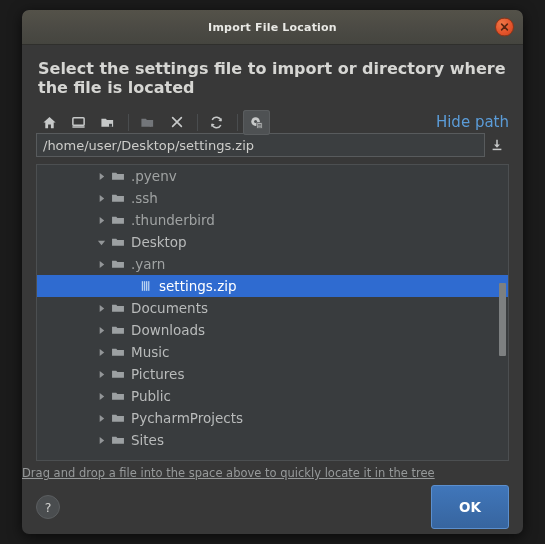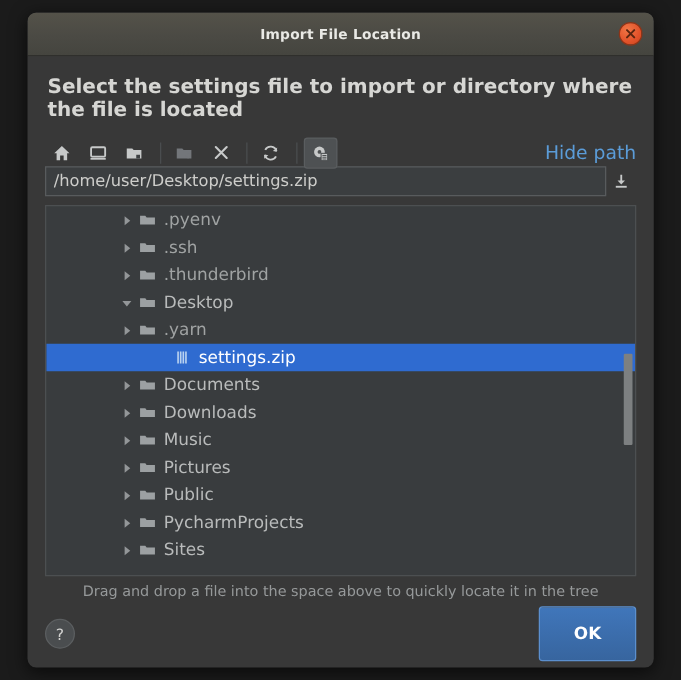--- a/index.html
+++ b/index.html
@@ -194,24 +194,24 @@
   #tree-thumb {
     position: absolute;
     left: 1px;
     width: 7px;
     background: #7d8081;
     border-radius: 1px;
   }
 
   #hint {
     flex: 0 0 auto;
-    text-align: center;
     color: #96999a;
     font-size: 11.5px;
     padding: 5px 0 0 0;
+    text-decoration: underline;
   }
 
   
   #footer {
     flex: 0 0 auto;
     height: 54px;
     display: flex;
     align-items: center;
     padding: 0 14px;
     position: relative;

